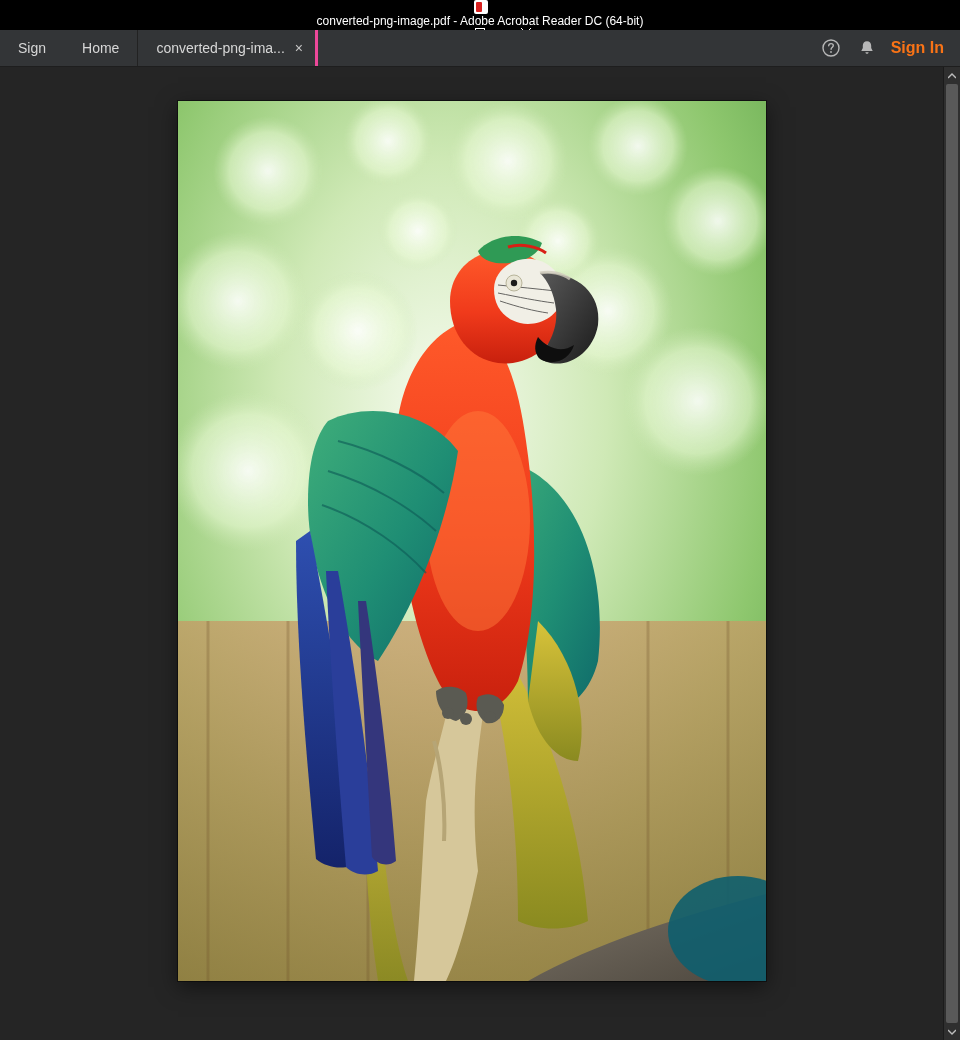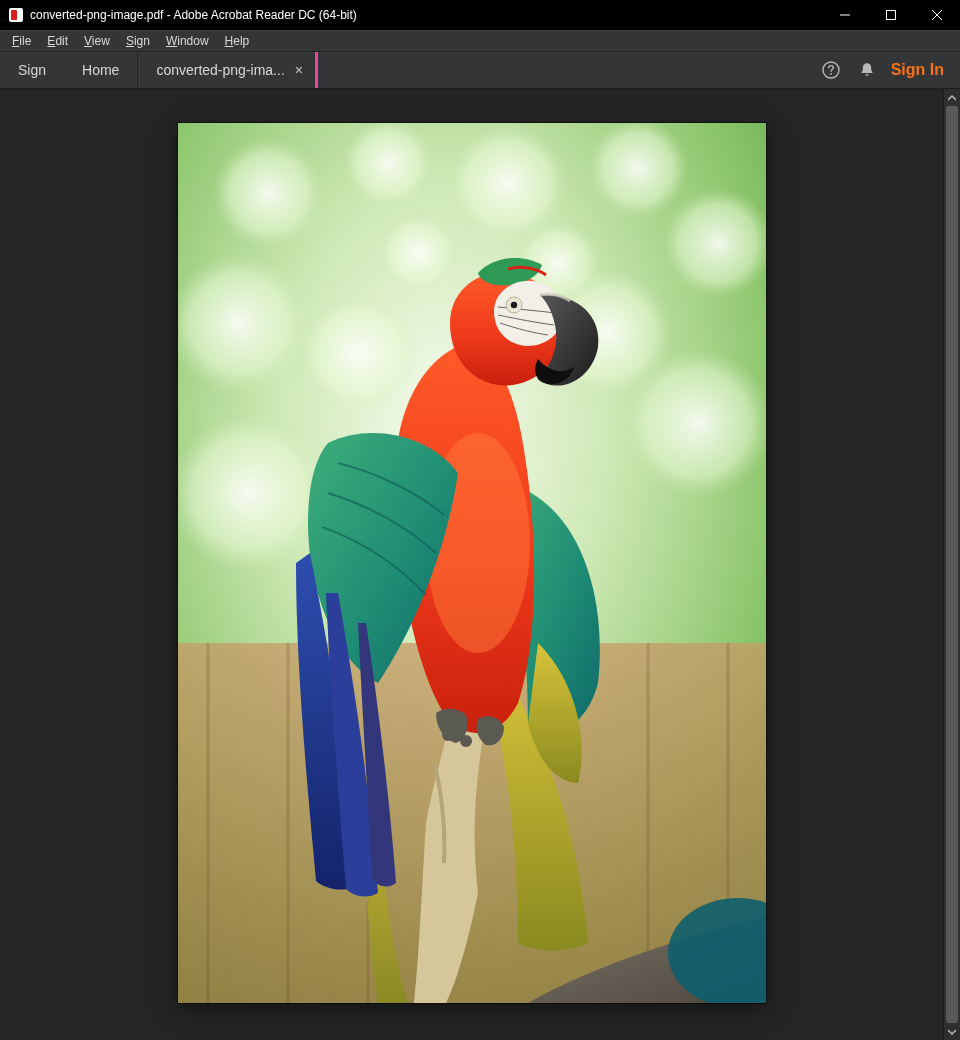--- a/index.html
+++ b/index.html
@@ -1,20 +1,20 @@
 <!DOCTYPE html>
 <html><head>
   <meta charset="utf-8">
   <style>
     * { margin: 0; padding: 0; box-sizing: border-box; font-family: "Segoe UI", Arial, sans-serif; }
     html, body { width: 960px; height: 1040px; overflow: hidden; background: #000; }
     .window { width: 960px; height: 1040px; display: flex; flex-direction: column; background: #000; }
 
     
-    .titlebar { height: 30px; background: #000; display: flex; align-items: center; color: #fff; font-size: 12px; }
+    .titlebar { height: 30px; background: #000; display: flex; align-items: center; color: #fff; font-size: 12px; flex-direction: column; }
     .titlebar .app-icon { width: 16px; height: 16px; margin: 0 6px 0 8px; display: flex; align-items: center; justify-content: center; }
     .titlebar .app-icon-inner { width: 14px; height: 14px; background: #fff; border-radius: 2px; position: relative; }
     .titlebar .app-icon-inner::after { content: ""; position: absolute; left: 2px; top: 2px; width: 6px; height: 10px; background: #d8201f; border-radius: 1px; }
     .titlebar .title { flex: 0 0 auto; white-space: nowrap; }
     .titlebar .spacer { flex: 1; }
     .win-btns { display: flex; height: 100%; }
     .win-btn { width: 46px; height: 100%; display: flex; align-items: center; justify-content: center; color: #fff; }
     .win-btn svg { stroke: #fff; }
 
     
@@ -70,28 +70,20 @@
       </div>
       <div class="win-btn close">
         <svg width="10" height="10">
             <line x1="0" y1="0" x2="10" y2="10" stroke-width="1"></line>
             <line x1="10" y1="0" x2="0" y2="10" stroke-width="1"></line>
           </svg>
       </div>
     </div>
   </div>
 
-  <div class="menubar">
-    <div class="menu-item"><span class="ul">F</span>ile</div>
-    <div class="menu-item"><span class="ul">E</span>dit</div>
-    <div class="menu-item"><span class="ul">V</span>iew</div>
-    <div class="menu-item"><span class="ul">S</span>ign</div>
-    <div class="menu-item"><span class="ul">W</span>indow</div>
-    <div class="menu-item"><span class="ul">H</span>elp</div>
-  </div>
 
   <div class="tabbar">
     <div class="home">Sign</div>
     <div class="tools">Home</div>
     <div class="doc-tab">
       <span class="tab-label">converted-png-ima...</span>
       <span class="close-x">×</span>
     </div>
     <div class="right">
       <div class="icon-btn">

